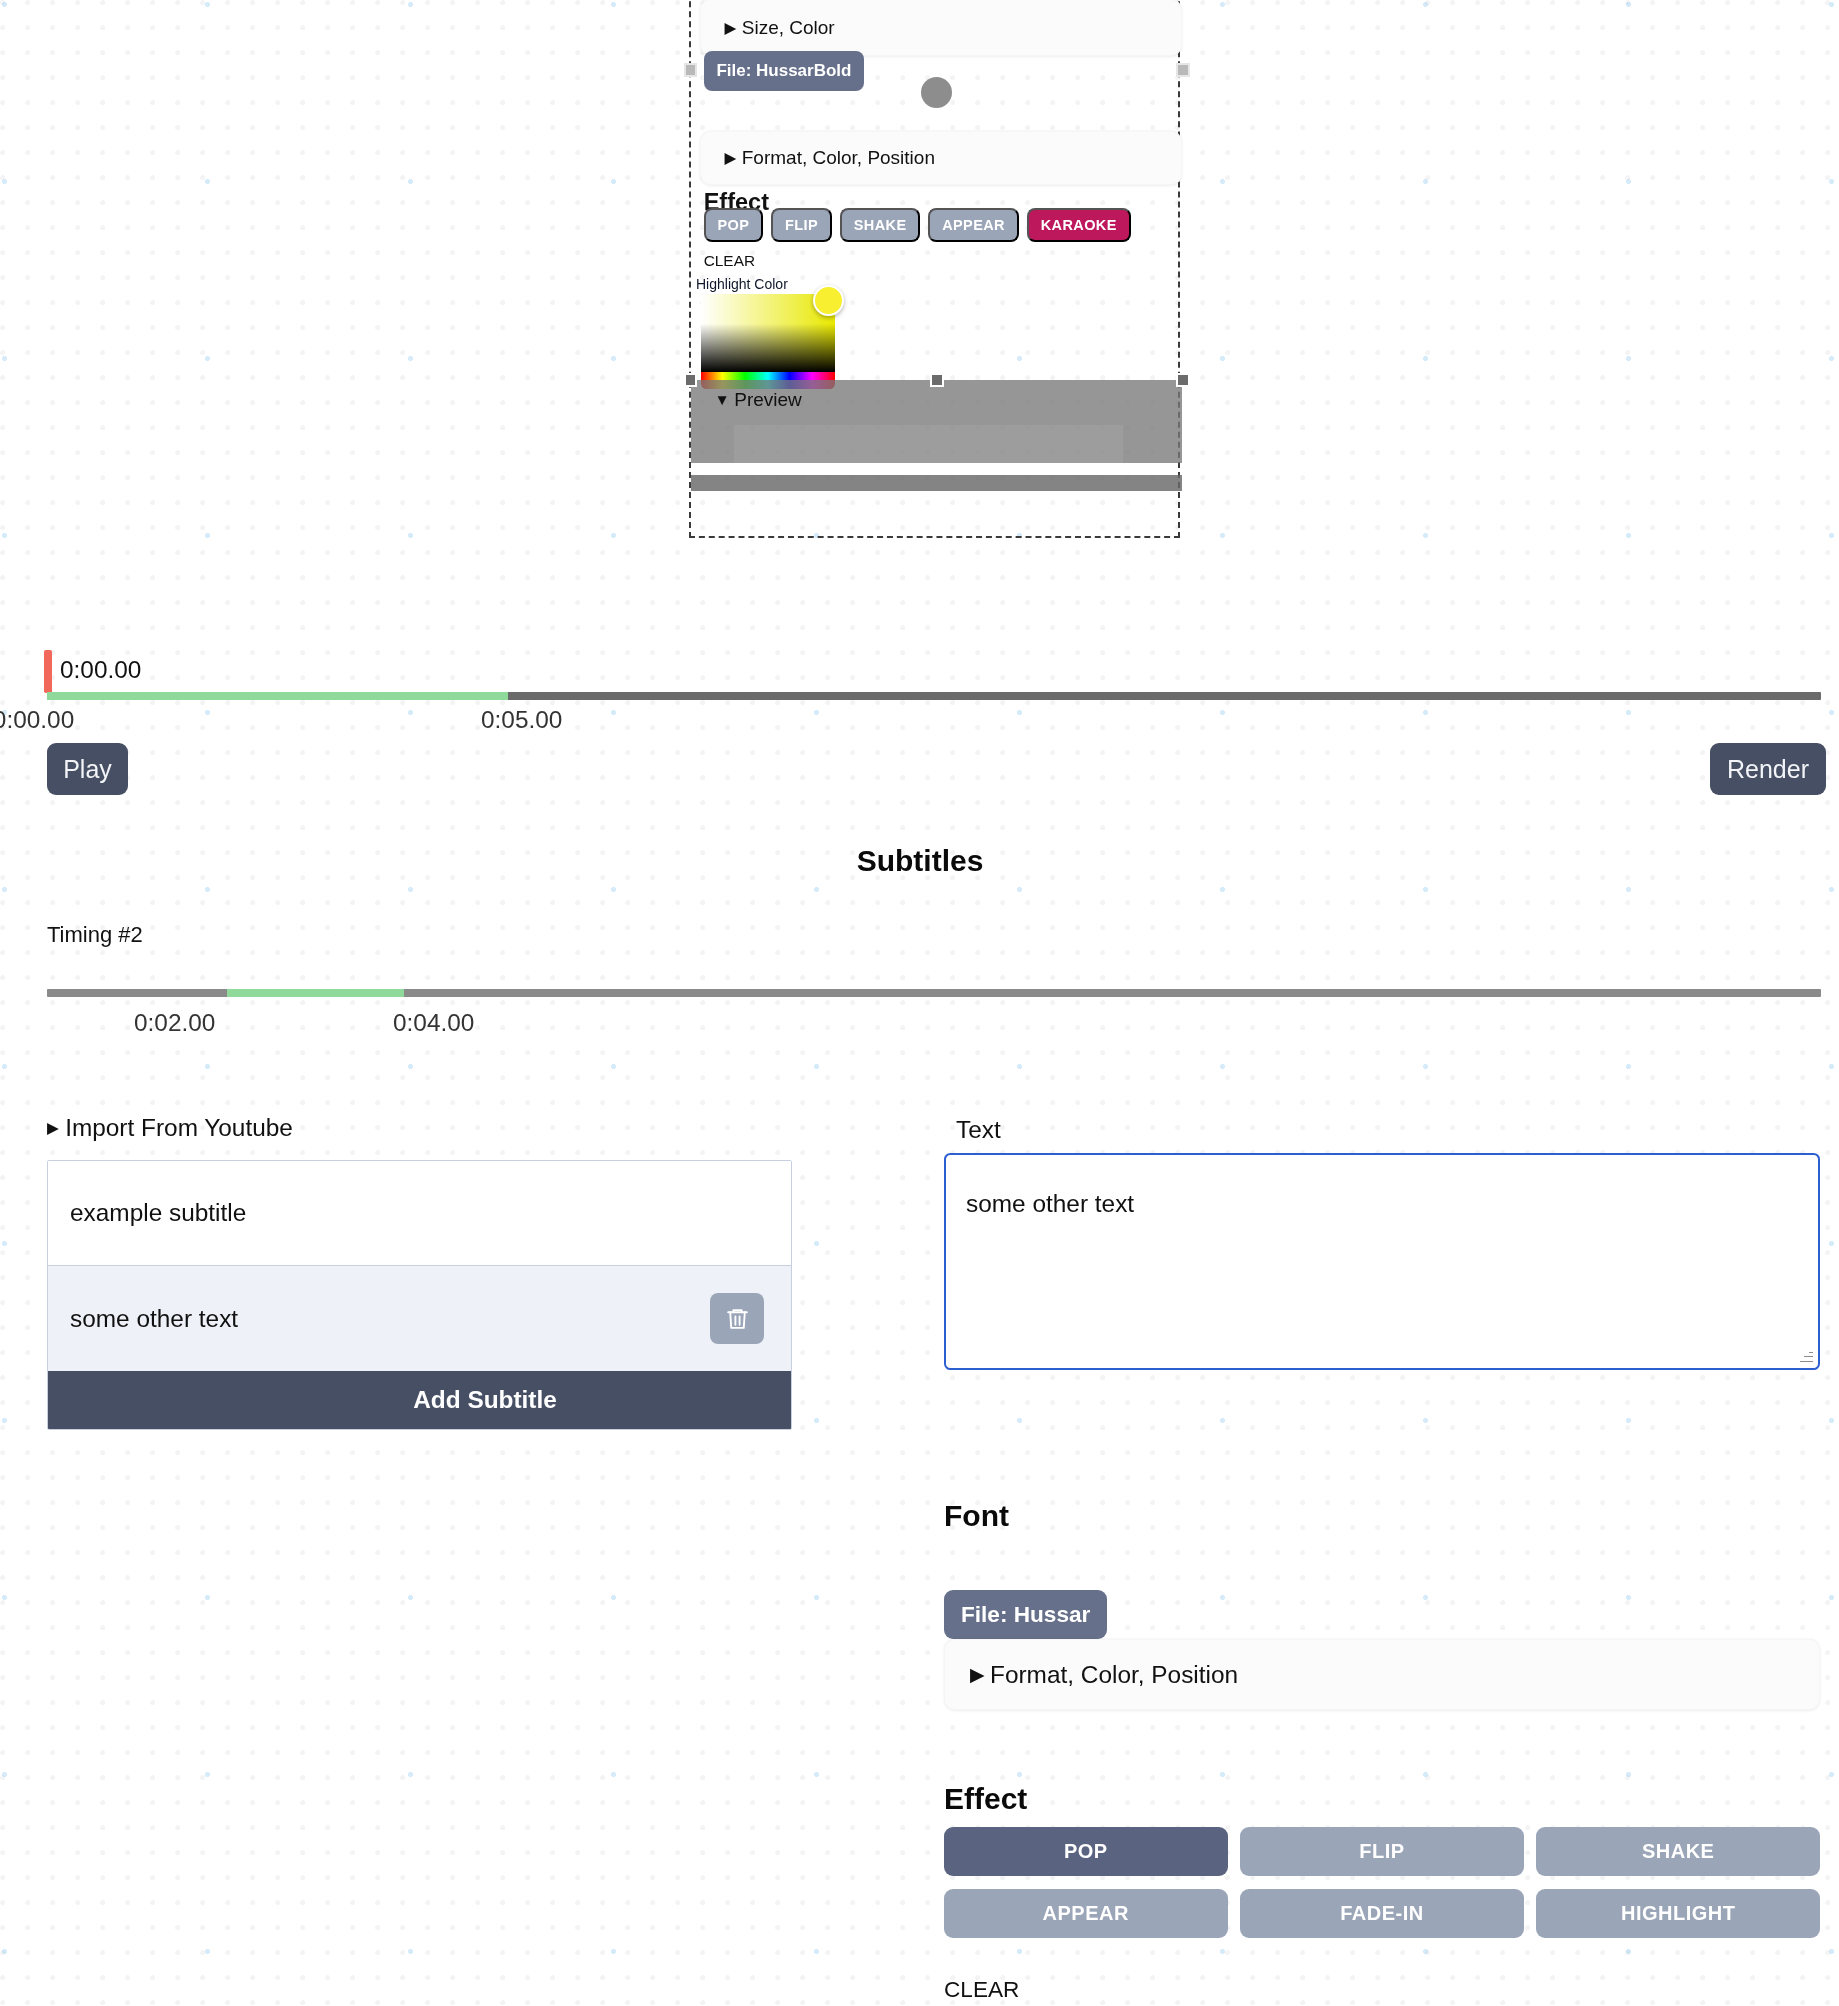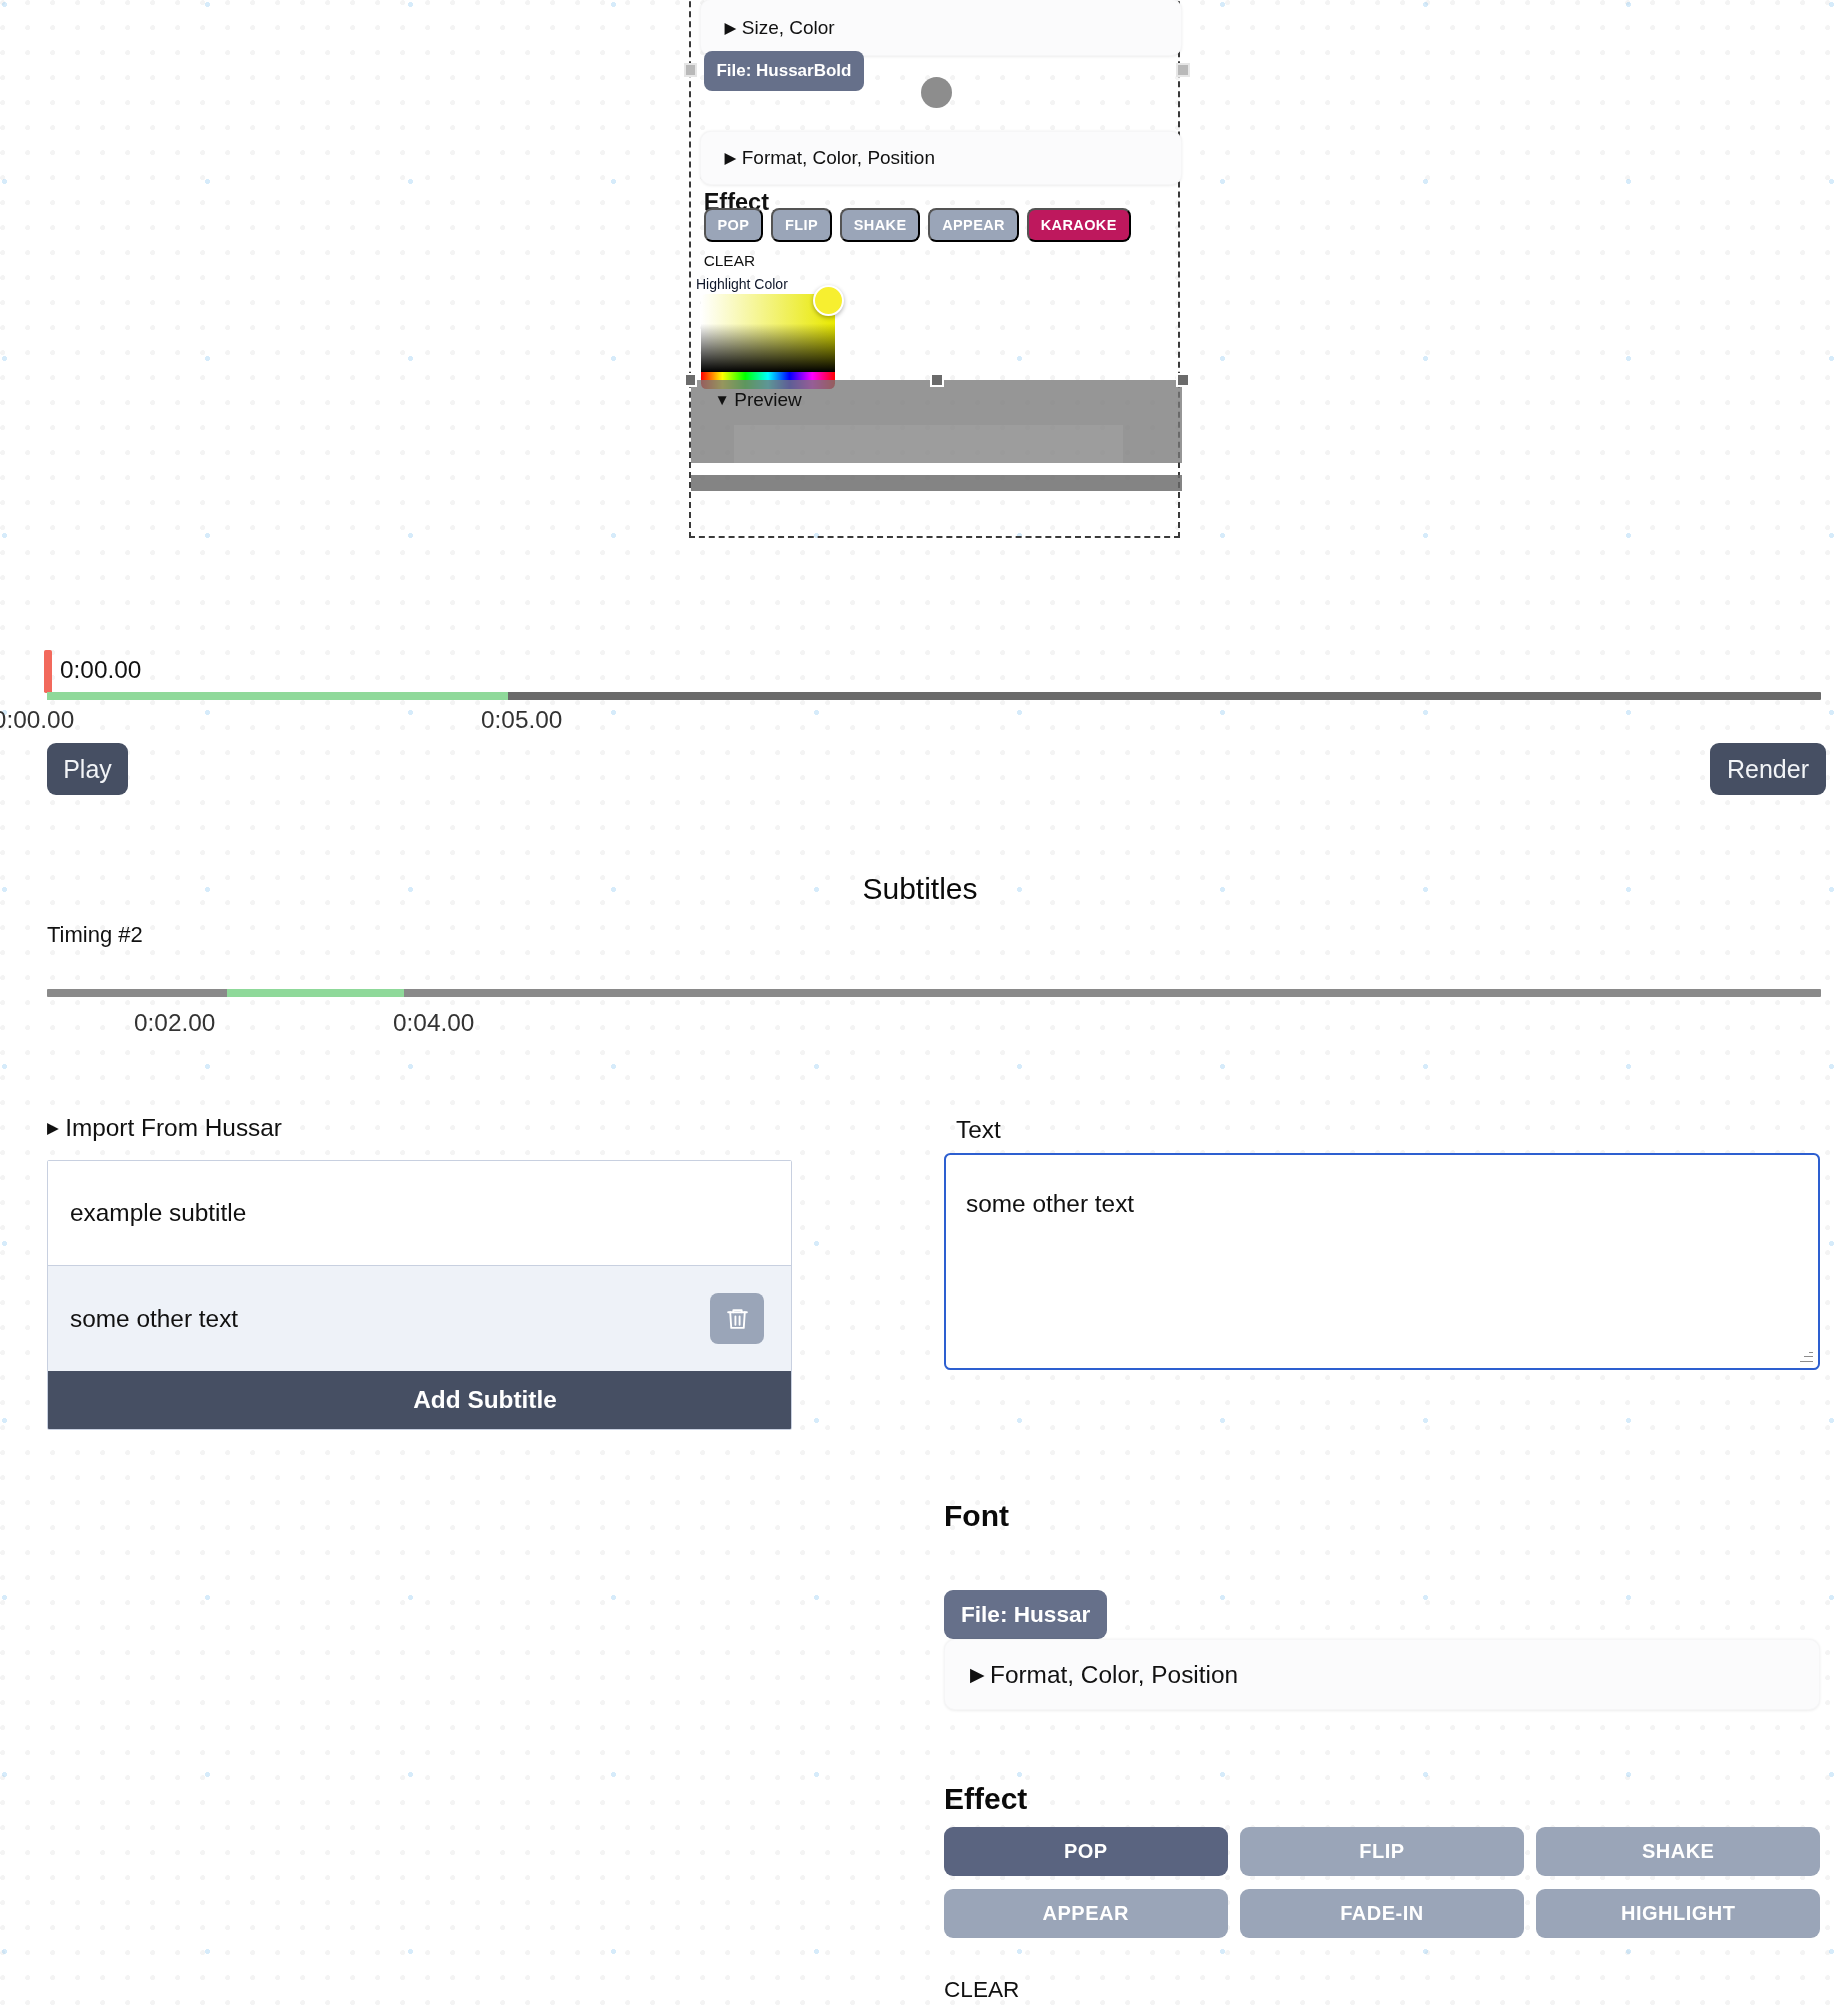--- a/index.html
+++ b/index.html
@@ -280,24 +280,24 @@
     align-items: center;
     justify-content: center;
     cursor: pointer;
   }
   .btn-play   { left: 47px;  top: 743px; width: 81px;  height: 52px; }
   .btn-render { left: 1710px; top: 743px; width: 116px; height: 52px; }
 
   
   .subtitles-title {
     position: absolute;
-    left: 0; right: 0; top: 872px;
+    left: 0; right: 0; top: 844px;
     text-align: center;
     font-size: 30px;
-    font-weight: normal;
+    font-weight: bold;
     color: #0a0a0a;
   }
 
   
   .timing-label {
     position: absolute;
     left: 47px; top: 922px;
     font-size: 22px;
     color: #111;
   }
@@ -556,21 +556,21 @@
 
   <div class="timing-label">Timing #2</div>
   <div class="track-2">
     <div class="track-2-fill"></div>
   </div>
   <div class="tl-label tl-t2-2">0:02.00</div>
   <div class="tl-label tl-t2-4">0:04.00</div>
 
   <div class="import-yt">
     <span class="tri">▶</span>
-    <span>Import From Hussar</span>
+    <span>Import From Youtube</span>
   </div>
 
   <div class="sub-list">
     <div class="sub-row">
       <span>example subtitle</span>
     </div>
     <div class="sub-row active">
       <span>some other text</span>
       <button class="trash-btn">
         <svg viewBox="0 0 24 24" fill="none" stroke="#ffffff" stroke-width="1.8" stroke-linecap="round" stroke-linejoin="round">

